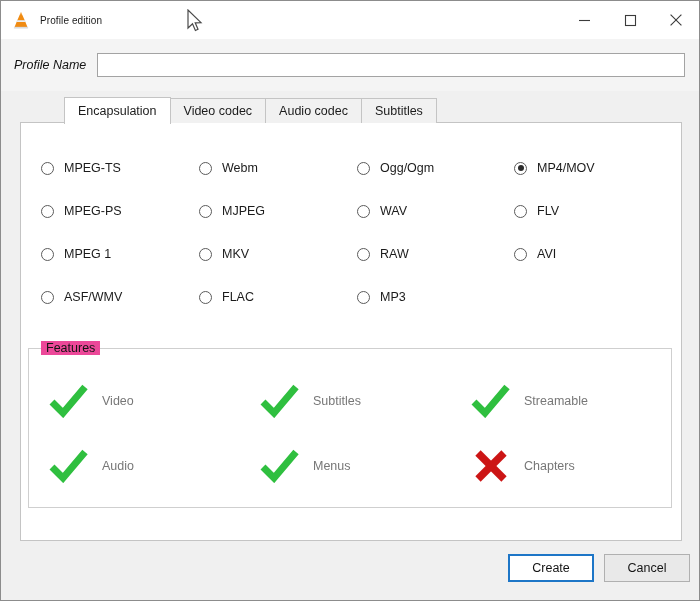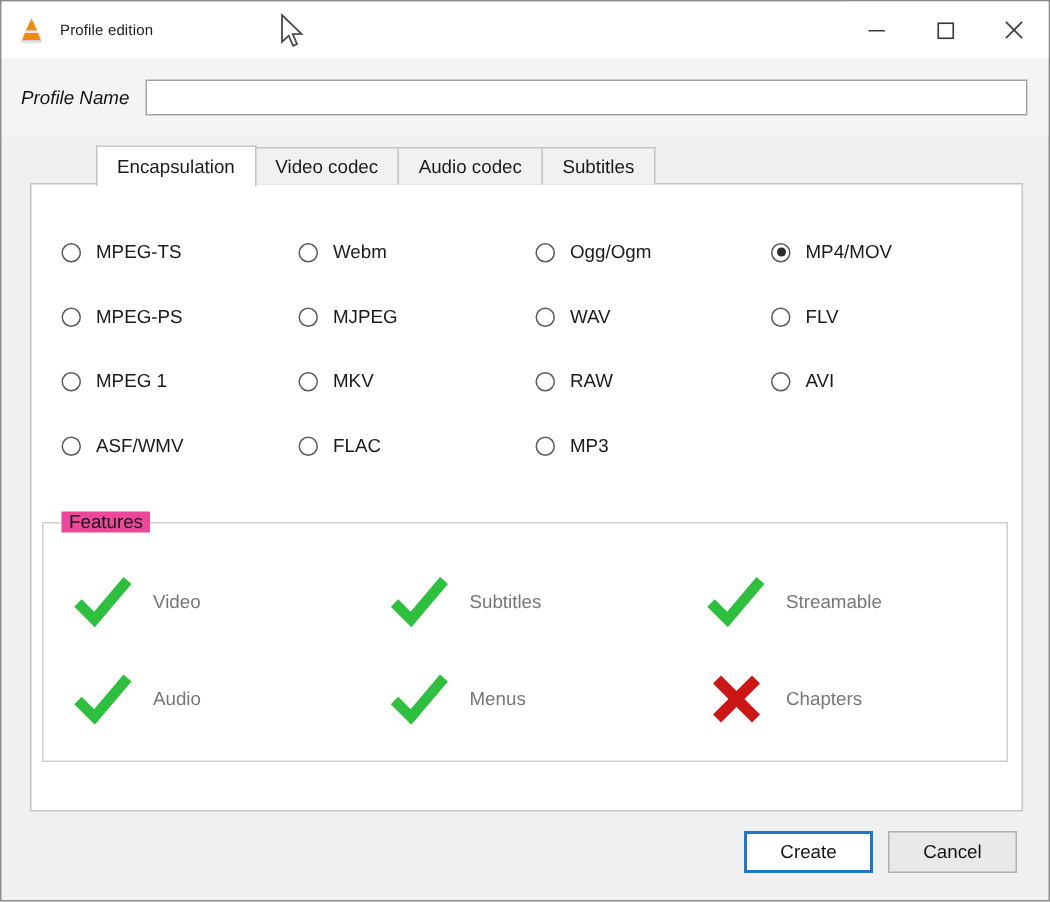--- a/index.html
+++ b/index.html
@@ -238,21 +238,21 @@
   .feature-mark svg { display: block; }
   .feature-label {
     margin-left: 11px;
     font-size: 12.5px;
     color: #777777;
   }
 
   
   .btn-row {
     position: absolute;
-    right: 21px;
+    right: 9px;
     bottom: 18px;
     display: flex;
     gap: 10px;
     z-index: 5;
   }
   .btn {
     width: 86px;
     height: 28px;
     font-family: "Liberation Sans", sans-serif;
     font-size: 12.5px;

